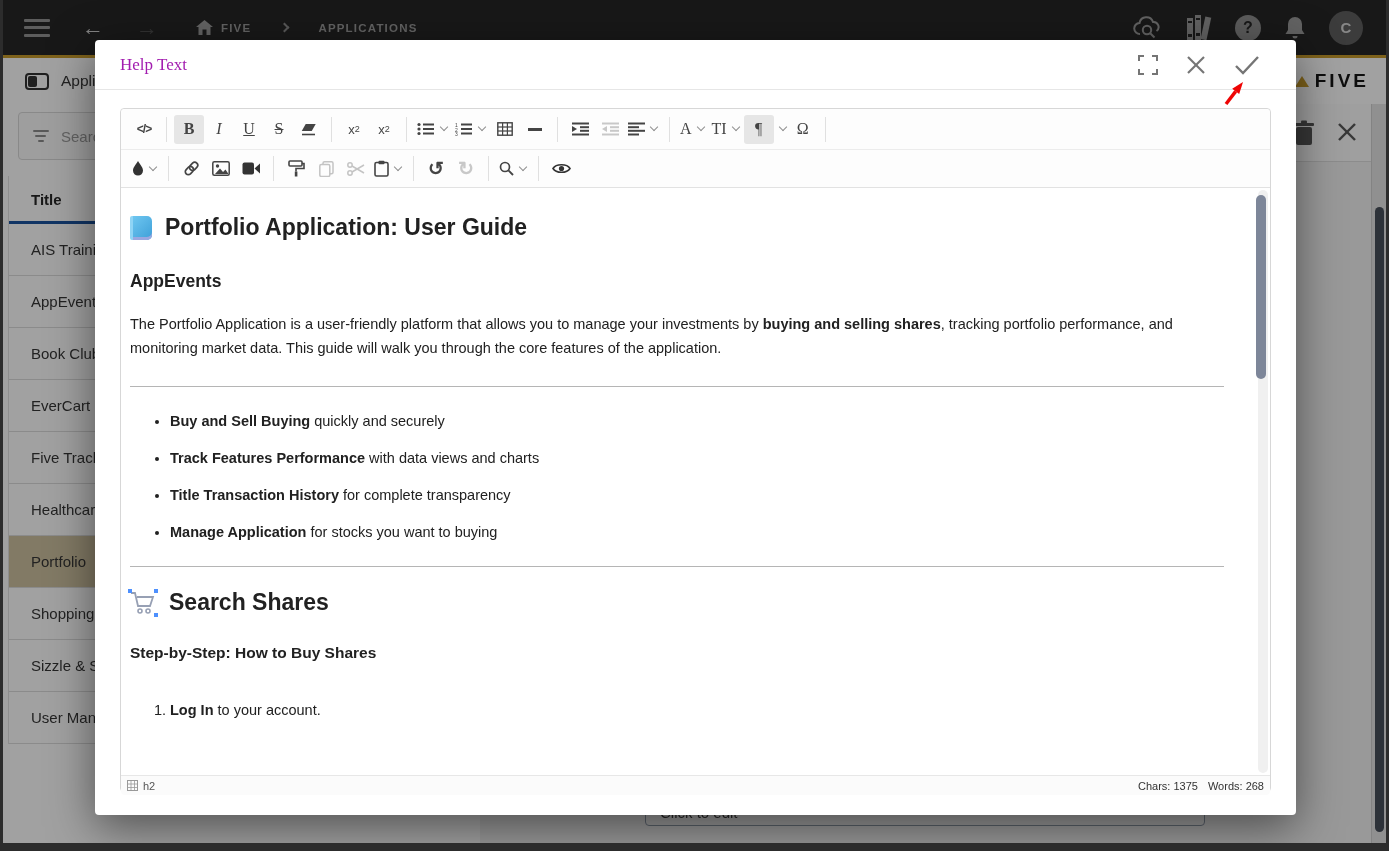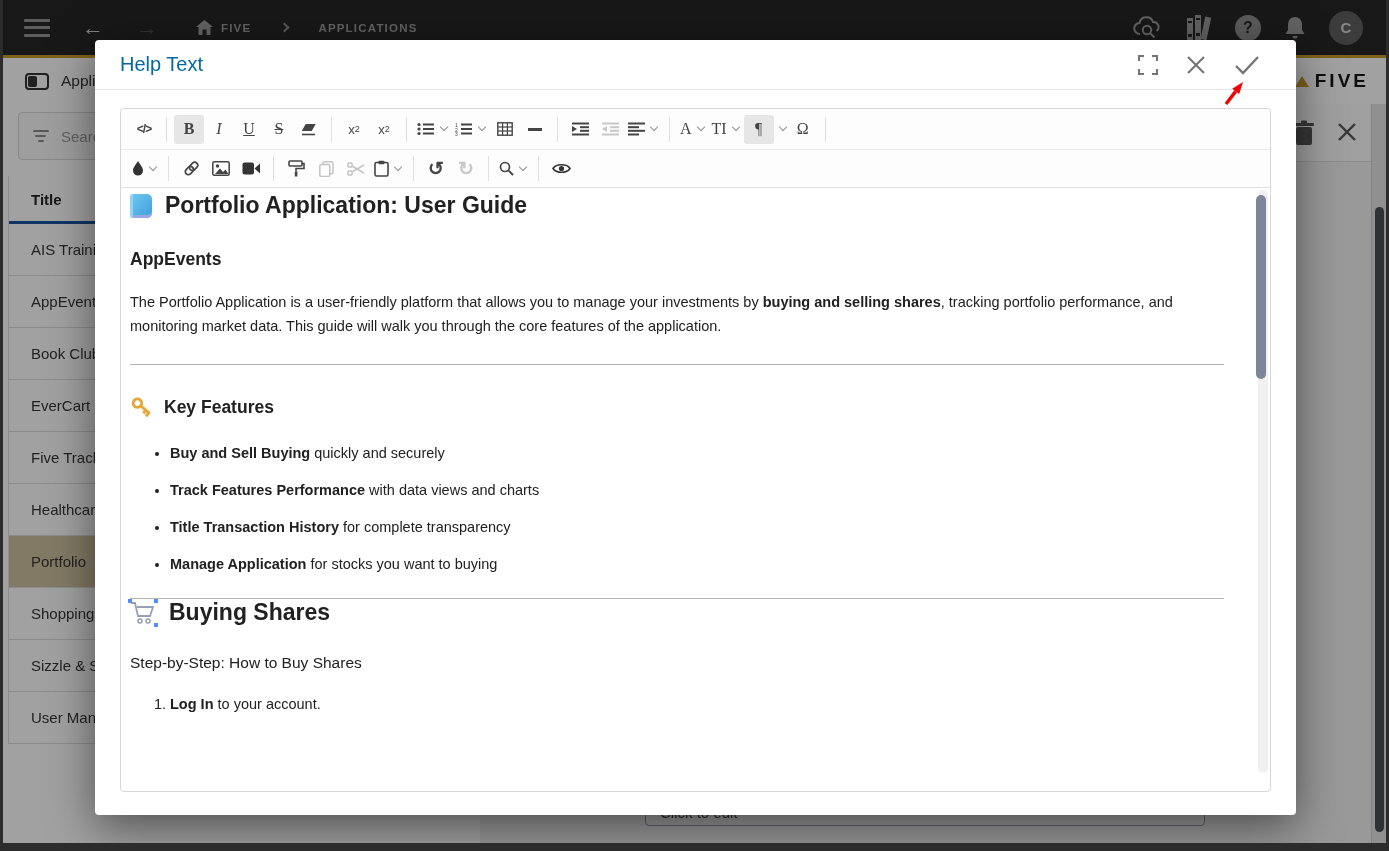--- a/index.html
+++ b/index.html
@@ -62,21 +62,21 @@
   .close-panel-btn { position:absolute; right:12px; top:16px; }
   .click-edit { position:absolute; left:645px; top:786px; width:560px; height:40px; background:#f4f4f4;
     border:1px solid #8d99a8; border-radius:4px; z-index:1; font-size:15px; color:#3a3a3a;
     display:flex; align-items:flex-end; padding:0 0 4px 14px; }
 
   
   .overlay { position:absolute; inset:0; background:rgba(8,8,8,0.38); z-index:40; }
   .modal { position:absolute; left:95px; top:40px; width:1201px; height:775px; background:#fff;
     border-radius:4px; box-shadow:0 12px 45px rgba(0,0,0,0.5); z-index:50; }
   .modal-header { height:50px; display:flex; align-items:center; border-bottom:1px solid #e6e6e6; padding:0 36px 0 25px; }
-  .modal-title { font-size:20px; color:#0369a1; }
+  .modal-title { font-size:17px; color:#a21caf;font-family:Liberation Serif, serif; }
   .modal-actions { margin-left:auto; display:flex; align-items:center; gap:28px; }
   .modal-actions svg { cursor:pointer; }
 
   .editor { margin:18px 25px 0 25px; border:1px solid #d7d7d7; border-radius:4px; height:684px; position:relative; }
   .tb-row { display:flex; align-items:center; background:#fdfdfd; padding:4px 8px; }
   .tb-row1 { height:41px; border-bottom:1px solid #ececec; border-radius:4px 4px 0 0; }
   .tb-row2 { height:38px; border-bottom:1px solid #e2e2e2; }
   .tb-btn { display:inline-flex; align-items:center; justify-content:center; min-width:30px; height:29px;
     border-radius:3px; color:#444; font-size:14.5px; cursor:pointer; padding:0 3px; }
   .tb-btn.active { background:#e6e6e6; }
@@ -85,28 +85,28 @@
   .code-glyph { font-size:12px; font-weight:bold; letter-spacing:-1px; }
   .u { text-decoration:underline; } .st { text-decoration:line-through; }
   .caret { width:6px; height:6px; border-right:1.5px solid #8f8f8f; border-bottom:1.5px solid #8f8f8f;
     transform:rotate(45deg); display:inline-block; margin:-4px 2px 0 6px; }
   .tb-sep { width:1px; height:25px; background:#e0e0e0; margin:0 7px; }
   .supsub { font-size:13px; } .supsub sup,.supsub sub { font-size:9px; }
   .hr-glyph { width:14px; height:3px; background:#444; display:inline-block; }
 
   .doc-wrap { position:relative; height:587px; overflow:hidden; background:#fff; }
   .doc { padding:4px 46px 20px 9px; color:#212121; }
-  .doc h1 { font-size:23px; font-weight:bold; display:flex; align-items:center; gap:13px; }
+  .doc h1 { font-size:23px; font-weight:bold; margin-top:22px; display:flex; align-items:center; gap:13px; }
   .doc h2 { font-size:17.5px; font-weight:bold; margin-top:30px; display:flex; align-items:center; gap:10px; }
-  .doc h3 { font-size:15.5px; font-weight:normal; margin-top:28px; }
+  .doc h3 { font-size:15.5px; font-weight:bold; margin-top:28px; }
   .doc p { font-size:14.5px; line-height:24px; margin-top:20px; }
   .doc hr { border:none; border-top:1px solid #b5b5b5; margin-top:26px; }
   .doc ul { margin:26px 0 0 40px; }
   .doc ul li { font-size:14.5px; margin-bottom:21px; }
-  .doc ol { margin:24px 0 0 40px; }
+  .doc ol { margin:40px 0 0 40px; }
   .doc ol li { font-size:14.5px; }
   .doc-scroll-track { position:absolute; right:2px; top:2px; bottom:2px; width:10px; background:#f0f0f0; border-radius:5px; }
   .doc-scroll-thumb { position:absolute; right:2px; top:5px; width:10px; height:184px; background:#7d8699; border-radius:5px; }
 
   .statusbar { height:20px; background:#fbfbfb; border-top:1px solid #e7e7e7; display:flex; align-items:center;
     padding:0 6px; font-size:11px; color:#555; border-radius:0 0 4px 4px; }
   .status-right { margin-left:auto; display:flex; gap:10px; color:#333; }
   .block-tag { margin-left:5px; }
 
   
@@ -423,61 +423,64 @@
 
       <div class="doc-wrap">
         <div class="doc">
           <h1>
             <span class="emoji-book"></span>
             <span>Portfolio Application: User Guide</span>
           </h1>
           <h2>AppEvents</h2>
           <p><span>The Portfolio Application is a user-friendly platform that allows you to manage your investments by </span><b>buying and selling shares</b><span>, tracking portfolio performance, and monitoring market data. This guide will walk you through the core features of the application.</span></p>
           <hr>
-          <h2>
-            <svg width="24" height="24" viewBox="0 0 24 24">
-              <g transform="rotate(40 12 12)">
-                  <circle cx="6" cy="12" r="4.2" fill="none" stroke="#e2a93b" stroke-width="3"></circle>
-                  <line x1="10" y1="12" x2="22" y2="12" stroke="#e2a93b" stroke-width="3"></line>
-                  <line x1="17" y1="12" x2="17" y2="16" stroke="#e2a93b" stroke-width="3"></line>
-                  <line x1="21" y1="12" x2="21" y2="16.5" stroke="#e2a93b" stroke-width="3"></line>
-                </g>
-            </svg>
-            <span>Key Features</span>
-          </h2>
           <ul>
             <li><b>Buy and Sell Buying</b><span> quickly and securely</span></li>
             <li><b>Track Features Performance</b><span> with data views and charts</span></li>
             <li><b>Title Transaction History</b><span> for complete transparency</span></li>
             <li><b>Manage Application</b><span> for stocks you want to buying</span></li>
           </ul>
           <hr>
           <h1>
             <span class="emoji-cart">
               <svg width="26" height="24" viewBox="0 0 26 24">
                   <path d="M1 2 h4 l3 13 h12 l3-9 H7" fill="none" stroke="#97a0b4" stroke-width="1.8"></path>
                   <circle cx="10" cy="20" r="2" fill="none" stroke="#97a0b4" stroke-width="1.6"></circle>
                   <circle cx="18" cy="20" r="2" fill="none" stroke="#97a0b4" stroke-width="1.6"></circle>
                 </svg>
               <span class="dot" style="left:-2px;top:-2px"></span>
                 <span class="dot" style="right:-2px;top:-2px"></span>
                 <span class="dot" style="right:-2px;bottom:-2px"></span>
             </span>
-            <span>Buying Shares</span>
+            <span>Search Shares</span>
           </h1>
           <h3>Step-by-Step: How to Buy Shares</h3>
           <ol>
             <li><b>Log In</b><span> to your account.</span></li>
           </ol>
         </div>
         <div class="doc-scroll-track">
           <div class="doc-scroll-thumb"></div>
         </div>
       </div>
 
+      <div class="statusbar">
+        <svg width="11" height="11" viewBox="0 0 11 11">
+          <rect x="0.5" y="0.5" width="10" height="10" fill="none" stroke="#999" stroke-width="1"></rect>
+          <line x1="0.5" y1="4" x2="10.5" y2="4" stroke="#999" stroke-width="0.8"></line>
+            <line x1="0.5" y1="7.5" x2="10.5" y2="7.5" stroke="#999" stroke-width="0.8"></line>
+          <line x1="4" y1="0.5" x2="4" y2="10.5" stroke="#999" stroke-width="0.8"></line>
+            <line x1="7.5" y1="0.5" x2="7.5" y2="10.5" stroke="#999" stroke-width="0.8"></line>
+        </svg>
+        <span class="block-tag">h2</span>
+        <span class="status-right">
+          <span>Chars: 1375</span>
+          <span>Words: 268</span>
+        </span>
+      </div>
     </div>
   </div>
 
   <svg class="red-arrow" width="36" height="36" viewBox="0 0 36 36">
     <line x1="8" y1="28" x2="17.7" y2="15.4" stroke="#ee0404" stroke-width="3.4"></line>
     <polygon points="25,6 14.2,12.7 21.2,18.1" fill="#ee0404"></polygon>
   </svg>
 
   <div class="edge edge-l"></div>
   <div class="edge edge-r"></div>

